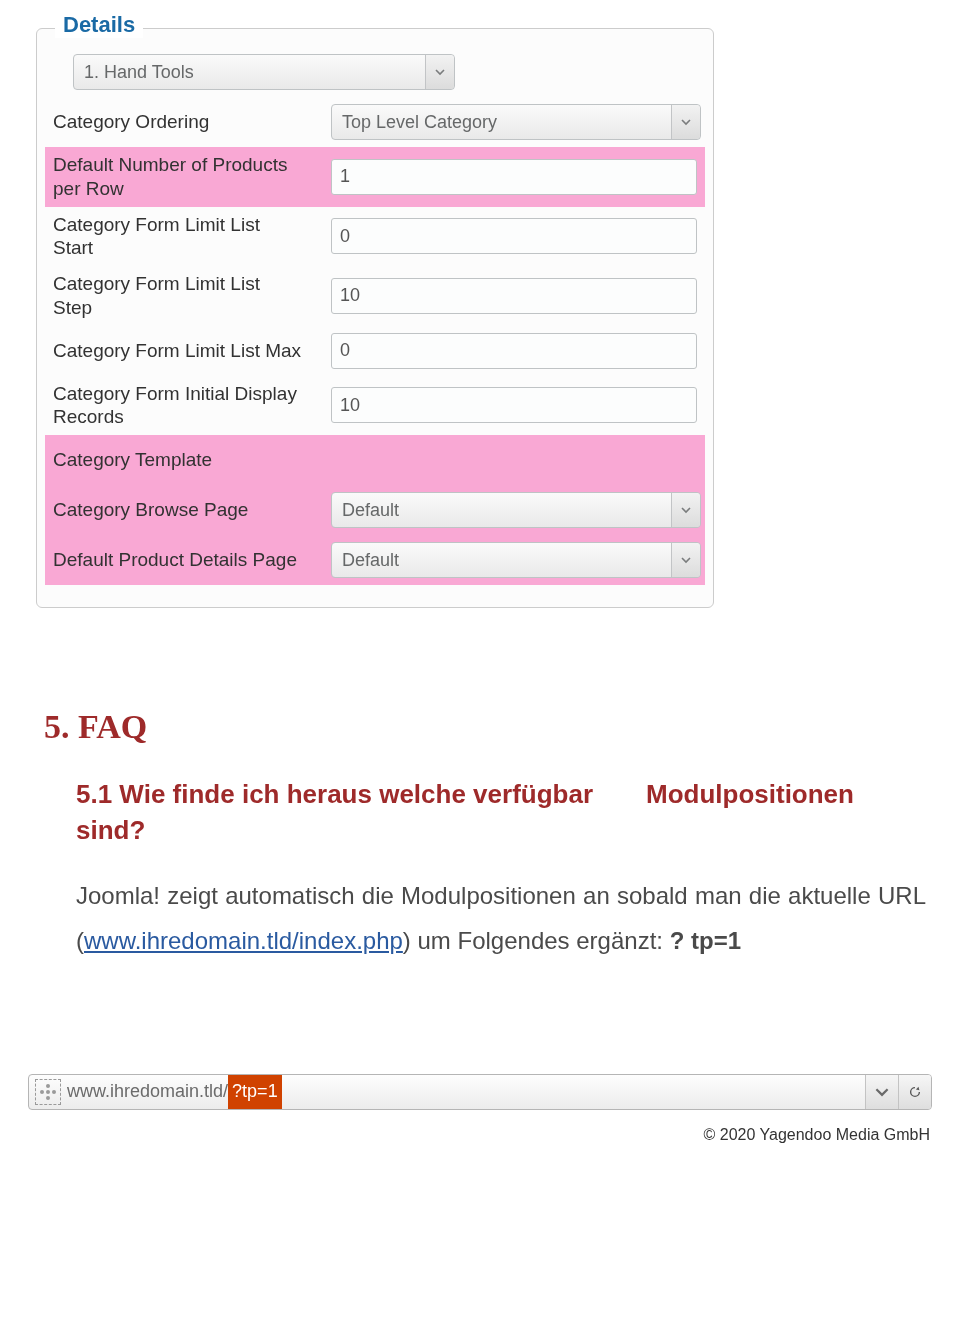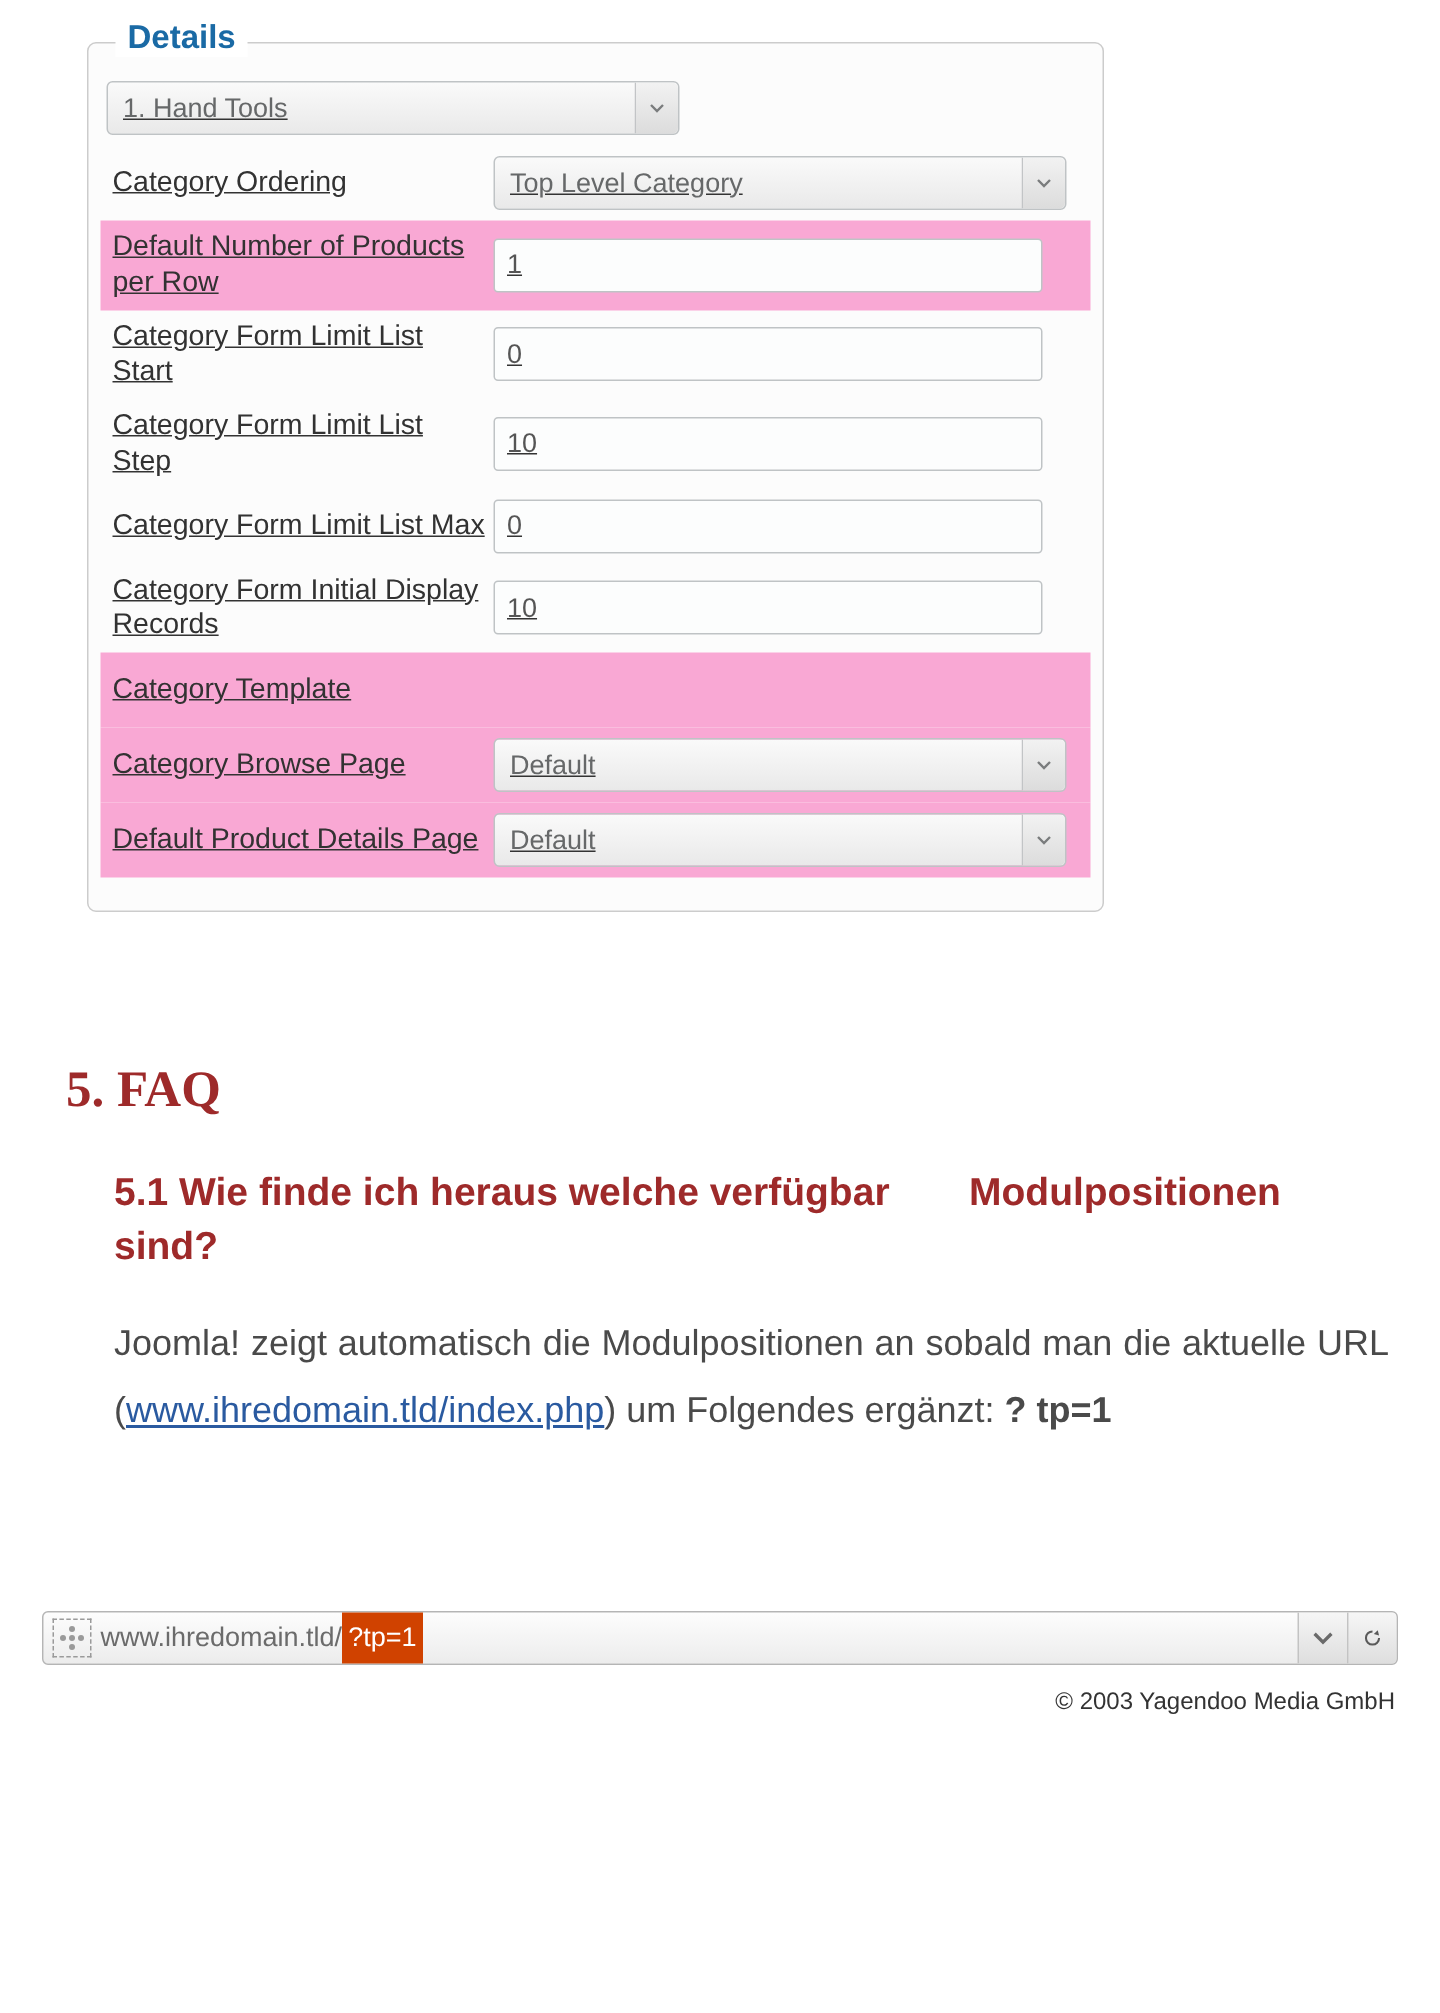--- a/index.html
+++ b/index.html
@@ -1,29 +1,29 @@
 <!DOCTYPE html>
 <html><head>
 <meta charset="utf-8">
 <style>
   html, body { margin:0; padding:0; background:#fff; font-family:Verdana, Arial, sans-serif; color:#333; }
   .page { width:960px; margin:0 auto; }
-  .shot-wrap { padding:6px 0 0 58px;text-decoration:underline; }
+  .shot-wrap { padding:6px 0 0 36px; }
   .fieldset {
     border:1px solid #ccc; border-radius:6px; background:#fcfcfc;
     width:660px; position:relative; padding:18px 8px 22px 8px; margin-top:22px;
   }
   .legend {
     position:absolute; top:-17px; left:18px; background:#fff; padding:0 8px;
     font-size:22px; font-weight:bold; color:#1a6aa5; font-family:Arial, sans-serif;
   }
   .row { display:flex; align-items:center; min-height:50px; padding:0 4px; }
   .row.hl { background:#f9a8d4; }
   .lbl { width:250px; font-size:19px; color:#323232; padding:6px 4px 6px 4px; line-height:1.25; }
-  .ctl { flex:1; }
+  .ctl { flex:1;margin-left:24px; }
   .select {
     display:flex; align-items:center; justify-content:space-between;
     height:34px; border:1px solid #bfc3c5; border-radius:4px;
     background:linear-gradient(#fafafa,#e9e9e9);
     font-size:18px; color:#666869; padding:0 0 0 10px;
     max-width:370px;
   }
   .select .btn {
     width:28px; height:100%; border-left:1px solid #c2c4c6;
     display:flex; align-items:center; justify-content:center;
@@ -209,15 +209,15 @@
     </div>
     <div class="addr-btn">
       <svg viewBox="0 0 16 16">
         <path d="M8 3 a5 5 0 1 0 5 5" fill="none" stroke="#5a5a5a" stroke-width="1.6"></path>
         <path d="M12 2 L13 6 L9 5 Z" fill="#5a5a5a"></path>
       </svg>
     </div>
   </div>
 </div>
 
-<div class="copyright">© 2003 Yagendoo Media GmbH</div>
+<div class="copyright">© 2020 Yagendoo Media GmbH</div>
 
 </div>
 
 </body></html>

